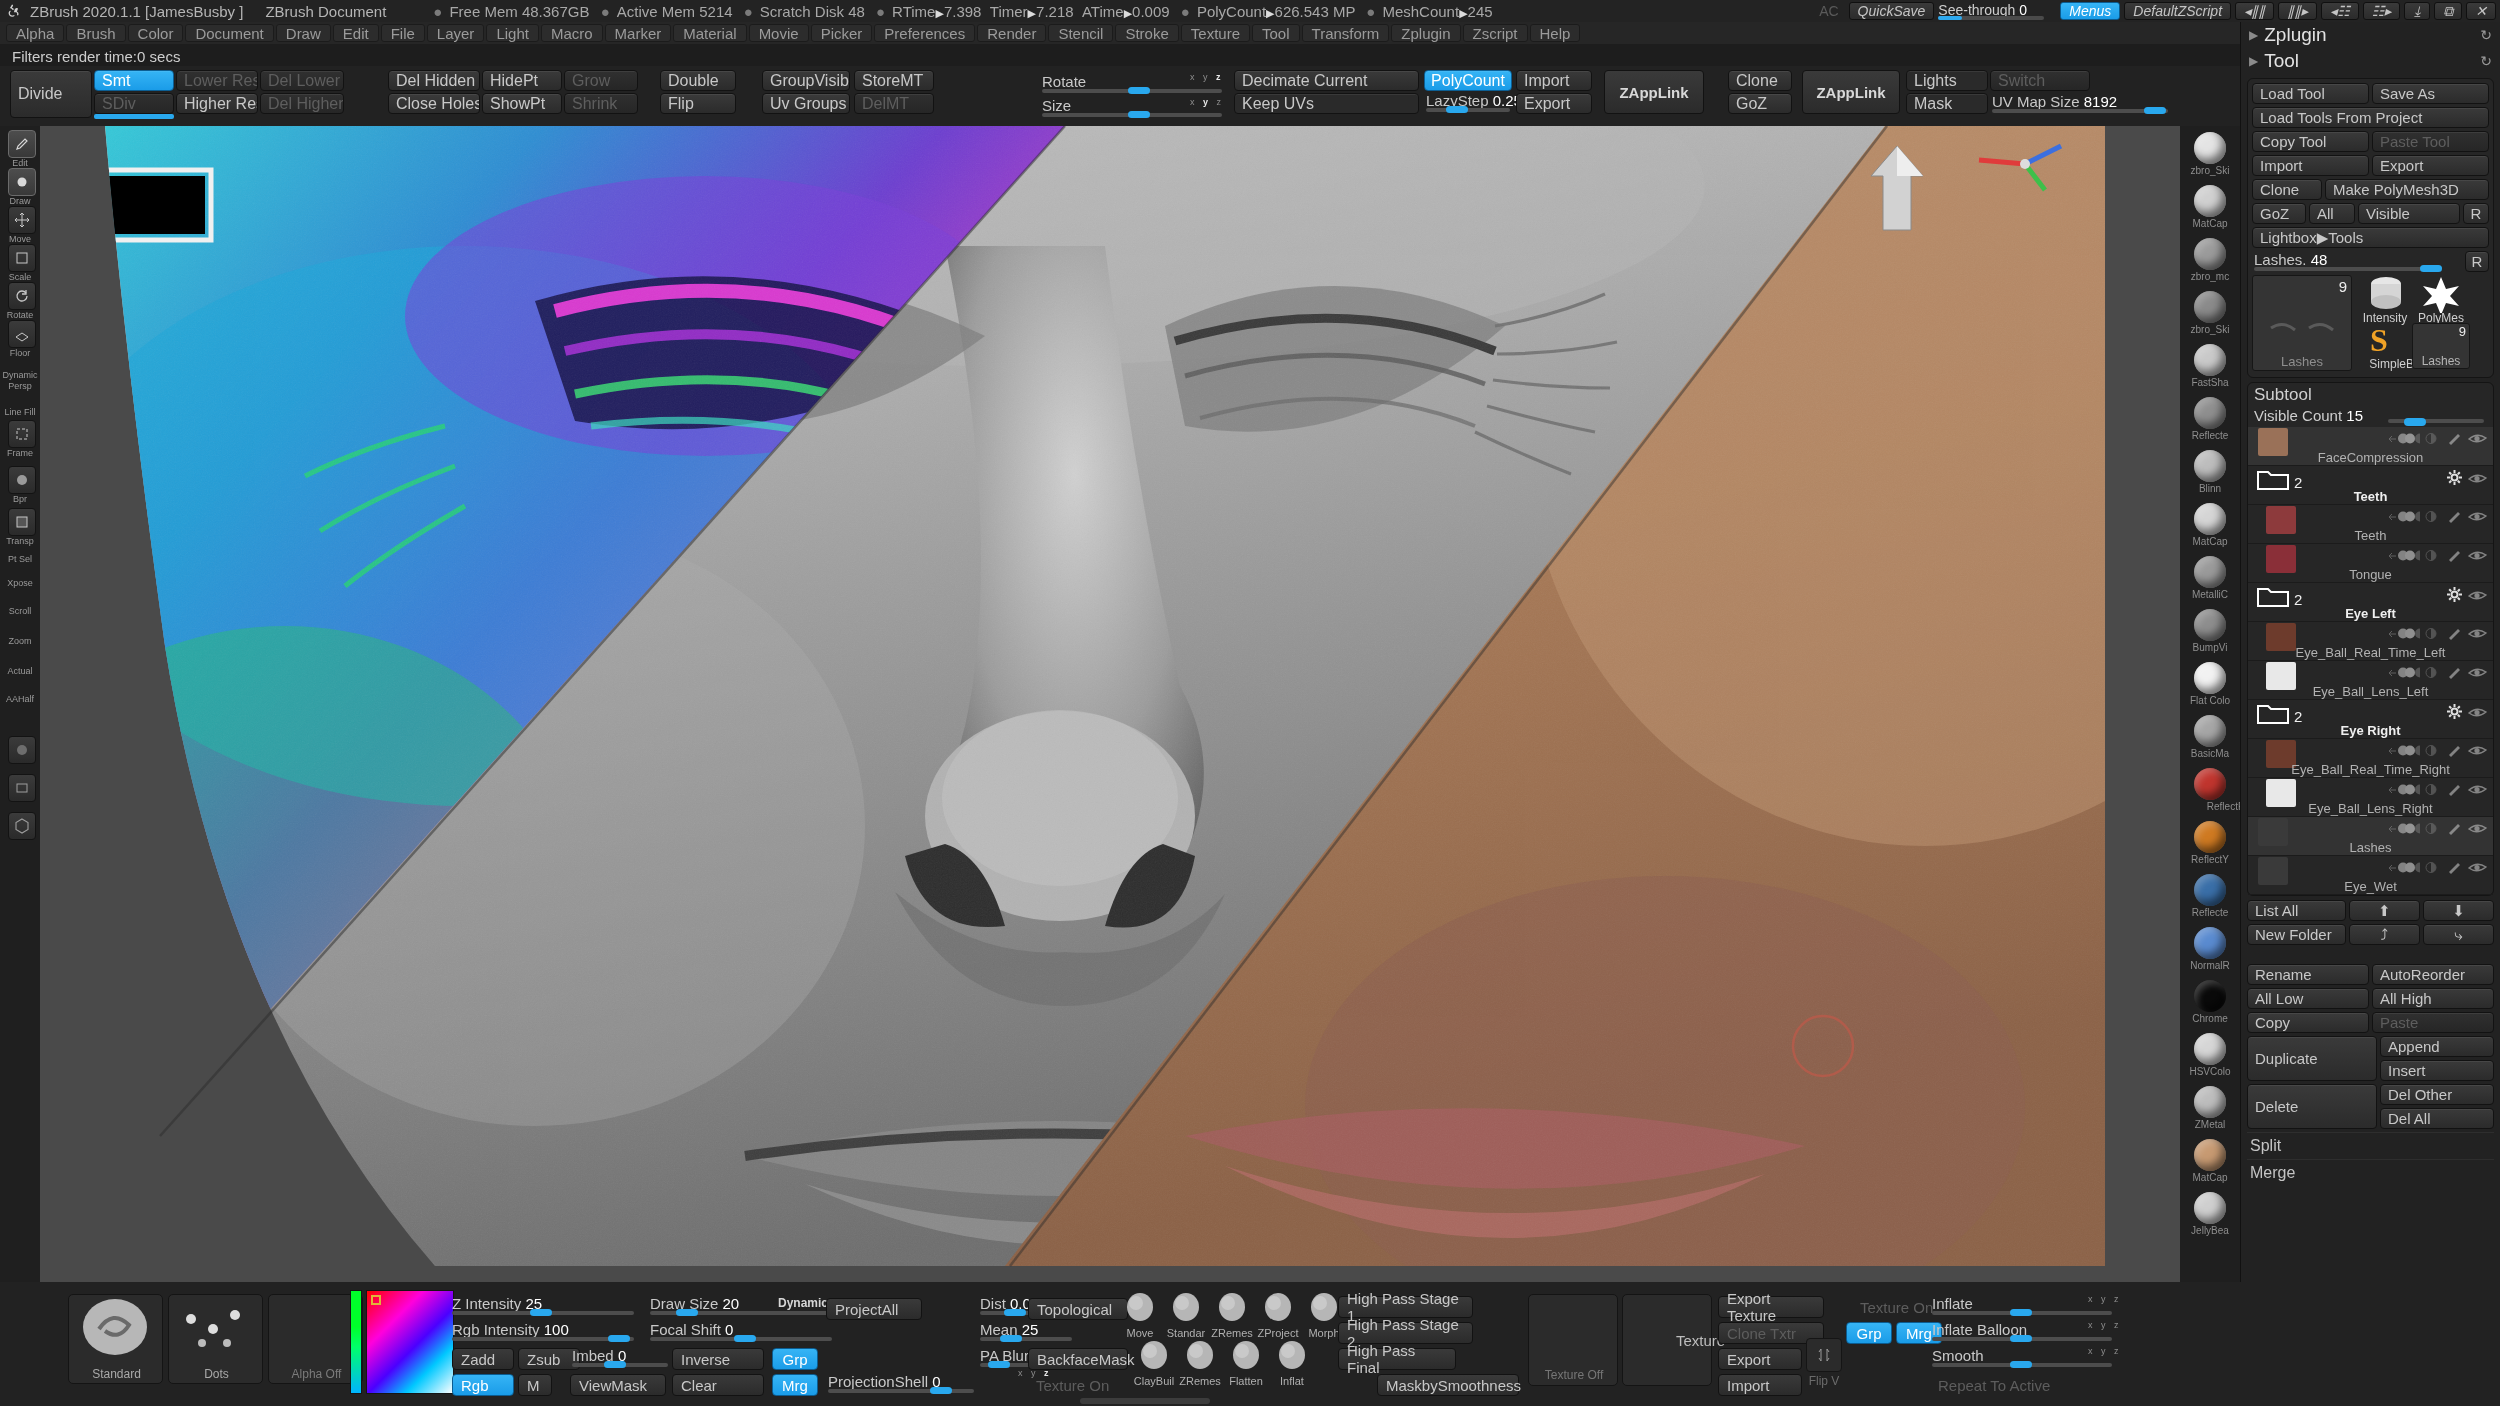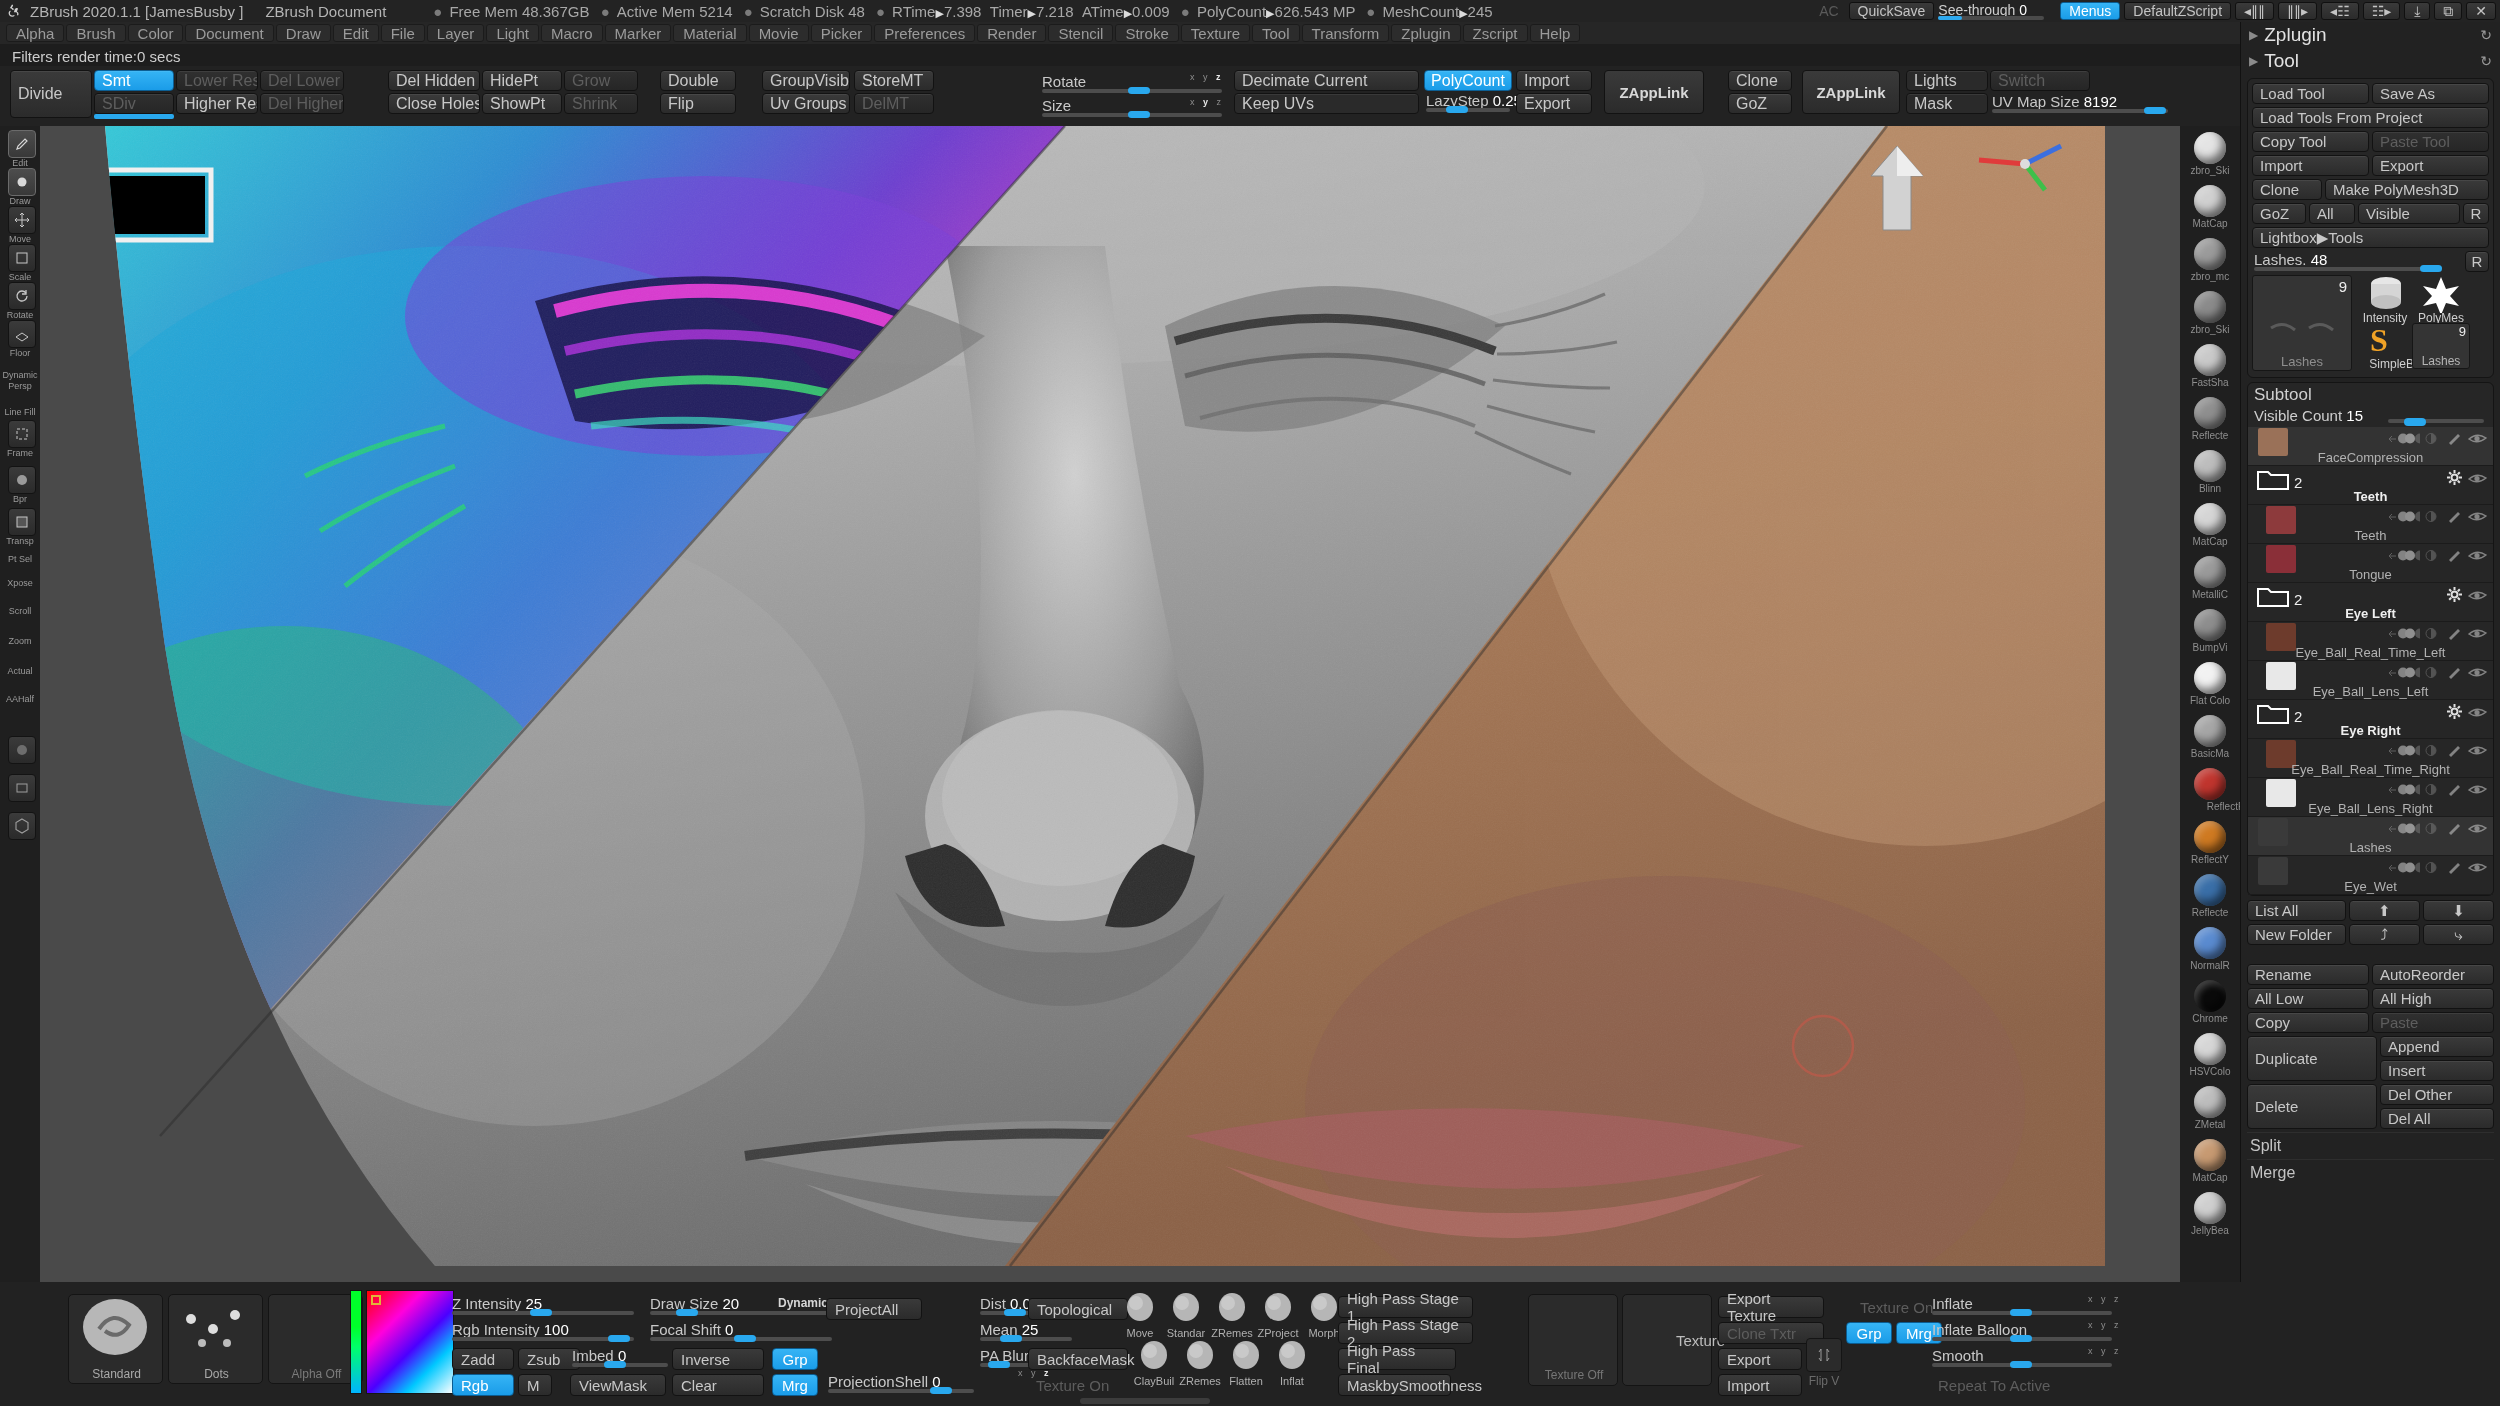--- a/index.html
+++ b/index.html
@@ -47,21 +47,21 @@
   .tb-stats { margin-left:40px; color:#a8a8a8; }
   .tb-stats .sep { color:#7b7b7b; margin:0 7px; }
   .tb-stats .tri { color:#dcdcdc; font-size:11px; }
   .tb-right { position:absolute; right:0; top:0; height:22px; display:flex; align-items:center; gap:4px; padding-right:4px;}
   .tb-right .ac { color:#5a5a5a; font-size:14px; margin-right:6px;}
   .tb-right .tbtn {
     height:18px; min-width:26px; padding:0 8px;
     background:linear-gradient(#3a3a3a,#2b2b2b);
     border:1px solid #101010; border-radius:3px;
     display:flex; align-items:center; justify-content:center;
-    font-size:14px; color:#c4c4c4;
+    font-size:14px; color:#c4c4c4;font-style:italic;
   }
   .tb-right .tbtn.on { background:linear-gradient(#36b4f5,#1a9ce8); color:#fff; border-color:#0b5c90;}
   .seethru { position:relative; width:118px; height:20px; }
   .seethru .lbl { font-size:14px; color:#cfcfcf; }
   .seethru .track { position:absolute; left:0; bottom:1px; width:106px; height:4px; background:#4a4a4a; border-radius:2px;}
   .seethru .fill { position:absolute; left:0; bottom:1px; width:24px; height:4px; background:#2ea9ef; border-radius:2px;}
 
   
   .menubar {
     position:absolute; left:0; top:22px; width:2500px; height:22px;
@@ -1141,21 +1141,21 @@
           </svg><div style="position:absolute;bottom:-1px;width:44px;text-align:center;font-size:11px;color:#b0b0b0;">Flatten</div></div>
         <div style="position: absolute; left: 152px; top: 48px; width: 44px; height: 46px;"><svg width="36" height="32" viewBox="0 0 36 32" style="margin-left:4px">
             <ellipse cx="18" cy="15" rx="13" ry="14" fill="#b6b6b6"></ellipse>
             <ellipse cx="14" cy="11" rx="7" ry="7" fill="#d6d6d6" opacity=".6"></ellipse>
           </svg><div style="position:absolute;bottom:-1px;width:44px;text-align:center;font-size:11px;color:#b0b0b0;">Inflat</div></div>
       </div>
 
     <div class="bbtn" style="left:1338px;top:14px;width:135px;">High Pass Stage 1</div>
     <div class="bbtn" style="left:1338px;top:40px;width:135px;">High Pass Stage 2</div>
     <div class="bbtn" style="left:1338px;top:66px;width:118px;">High Pass Final</div>
-    <div class="bbtn" style="left:1338px;top:92px;width:113px;">MaskbySmoothness</div>
+    <div class="bbtn" style="left:1377px;top:92px;width:142px;">MaskbySmoothness</div>
 
     <div class="bslot" style="left:1528px;top:12px;width:90px;height:92px;">
       <div class="bcap" style="left:0;bottom:3px;width:90px;color:#767676;">Texture Off</div>
     </div>
     <div class="bslot" style="left:1622px;top:12px;width:90px;height:92px;"></div>
     <div style="position:absolute;left:1676px;top:50px;font-size:15px;color:#bdbdbd;">Texture</div>
 
     <div class="bbtn" style="left:1718px;top:14px;width:106px;">Export Texture</div>
     <div class="bbtn dim" style="left:1718px;top:40px;width:106px;">Clone Txtr</div>
     <div class="bbtn" style="left:1718px;top:66px;width:84px;">Export</div>

